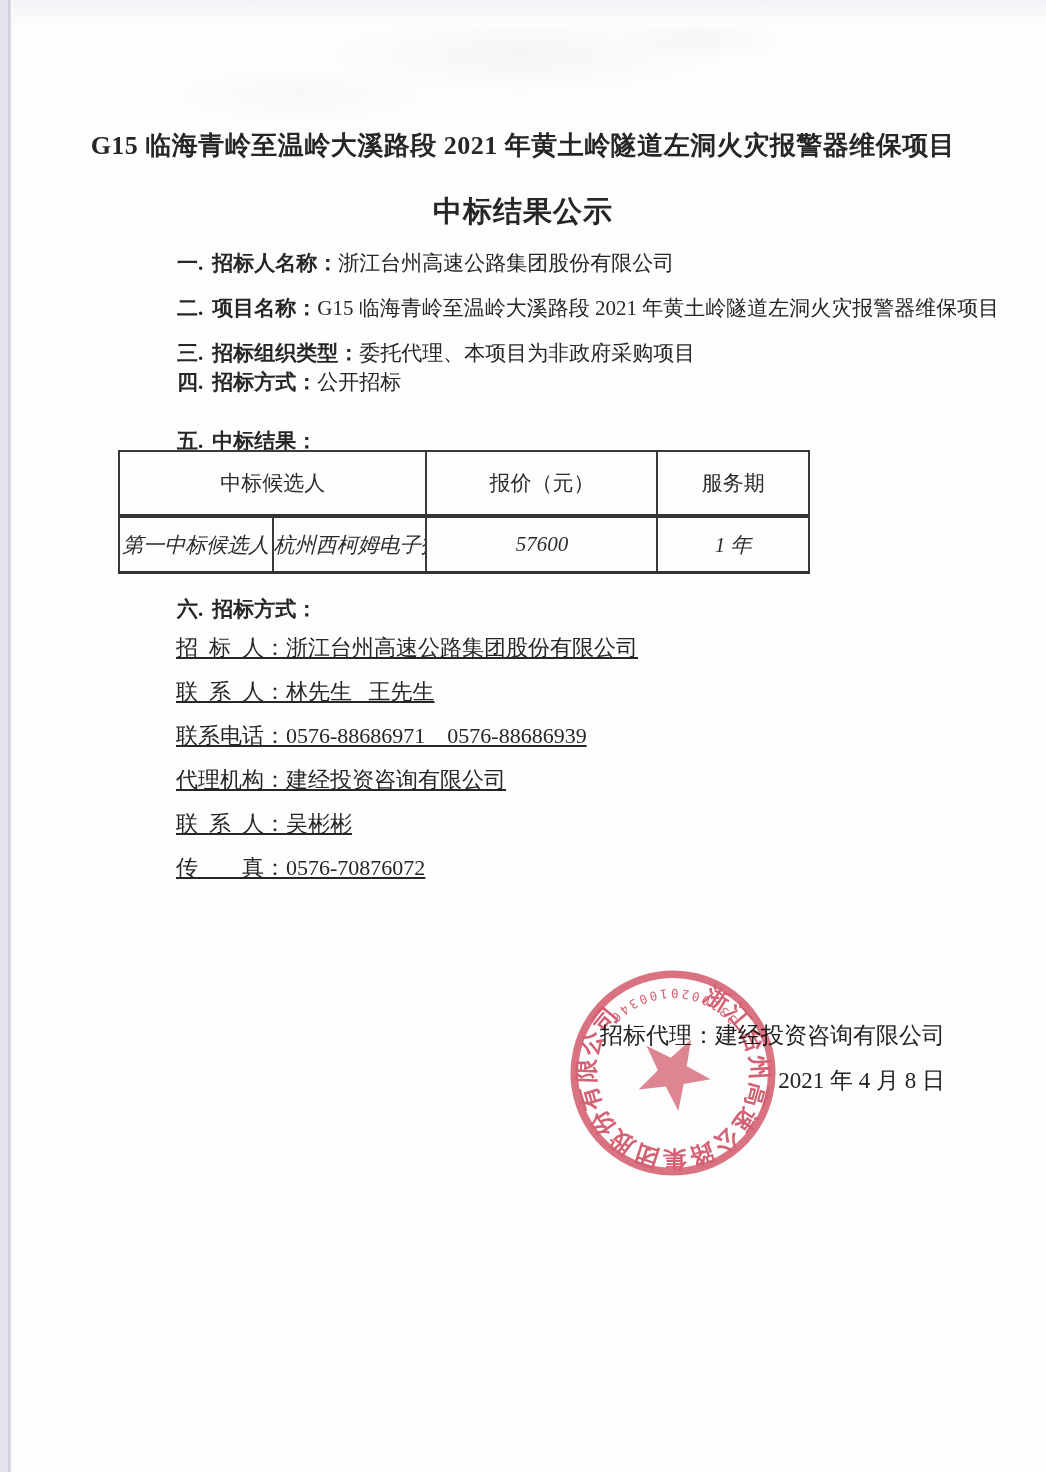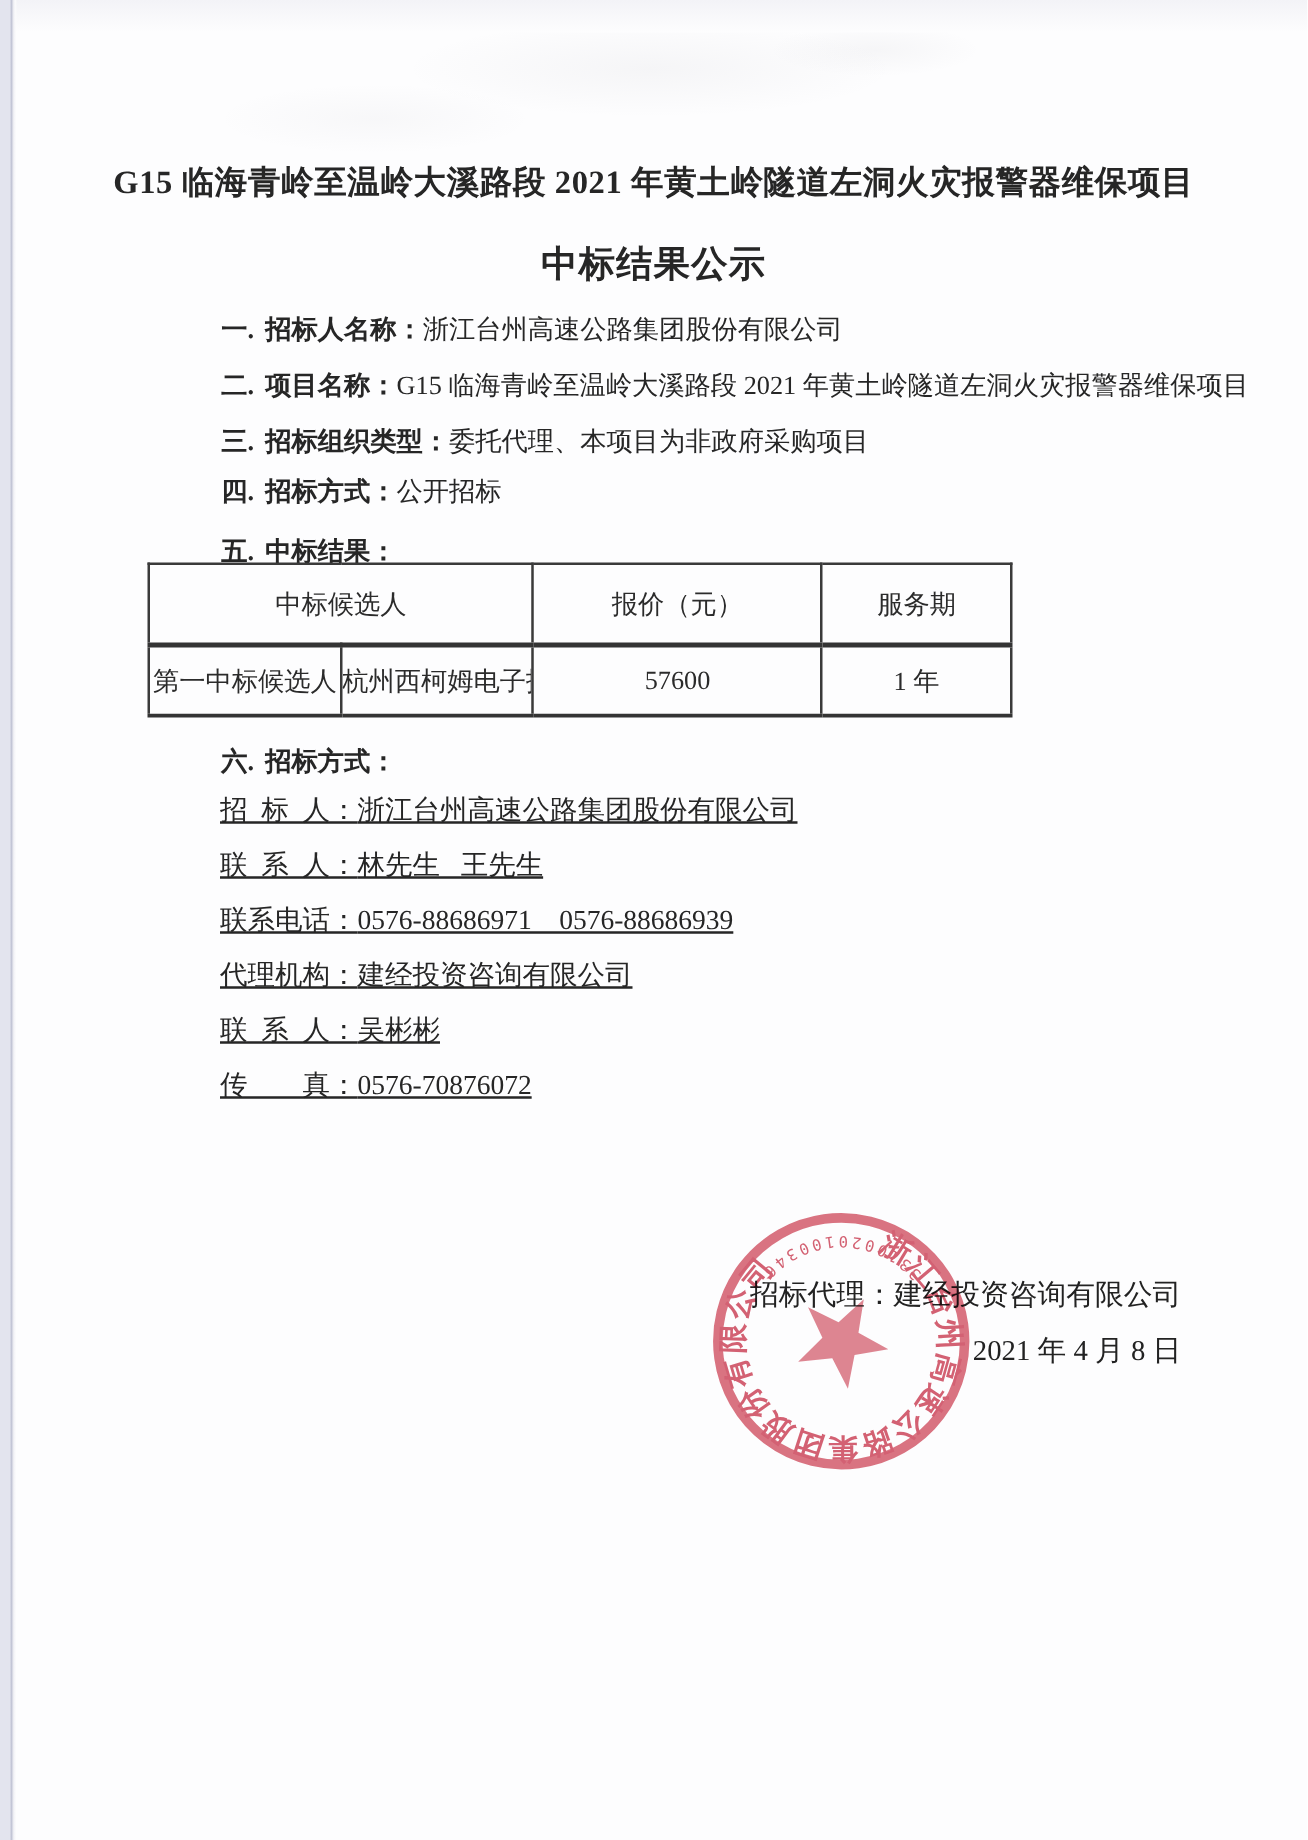--- a/index.html
+++ b/index.html
@@ -31,21 +31,21 @@
   .result-table {
     position:absolute; left:118px; top:450px; width:692px;
     border-collapse:collapse; table-layout:fixed;
     font-size:21px; color:#2b2b2b;
   }
   .result-table td {
     border:2px solid #3a3a3a; text-align:center; vertical-align:middle;
     padding:0; overflow:hidden; white-space:nowrap;
   }
   .result-table tr.hdr td { height:62px; border-bottom:4px solid #343434; }
-  .result-table tr.data td { height:53px; border-bottom:3px solid #343434; }
+  .result-table tr.data td { height:53px; border-bottom:3px solid #343434;font-style:italic; }
   .result-table td.c1 { width:207px; }
   .result-table td.c2 { width:381px; }
   .result-table td.c3 { width:155px; }
   .result-table td.c4 { width:101px; }
   .contacts { position:absolute; left:176px; top:626px; font-size:22px; }
   .contact-line { height:44px; line-height:44px; white-space:pre;text-decoration:underline; }
   .footer {
     position:absolute; right:101px; top:1013px; text-align:right;
     font-size:23px; line-height:45px; white-space:nowrap; color:#222;
   }
@@ -67,21 +67,21 @@
 
   <div class="item" style="top:248px">
     <span class="num">一.</span><span class="lbl">招标人名称：</span><span class="val">浙江台州高速公路集团股份有限公司</span>
   </div>
   <div class="item" style="top:293px">
     <span class="num">二.</span><span class="lbl">项目名称：</span><span class="val">G15 临海青岭至温岭大溪路段 2021 年黄土岭隧道左洞火灾报警器维保项目</span>
   </div>
   <div class="item" style="top:338px">
     <span class="num">三.</span><span class="lbl">招标组织类型：</span><span class="val">委托代理、本项目为非政府采购项目</span>
   </div>
-  <div class="item" style="top:378px">
+  <div class="item" style="top:367px">
     <span class="num">四.</span><span class="lbl">招标方式：</span><span class="val">公开招标</span>
   </div>
   <div class="item" style="top:426px">
     <span class="num">五.</span><span class="lbl">中标结果：</span>
   </div>
 
   <table class="result-table">
     <tbody>
         <tr class="hdr">
       <td class="c1" colspan="2">中标候选人</td>

